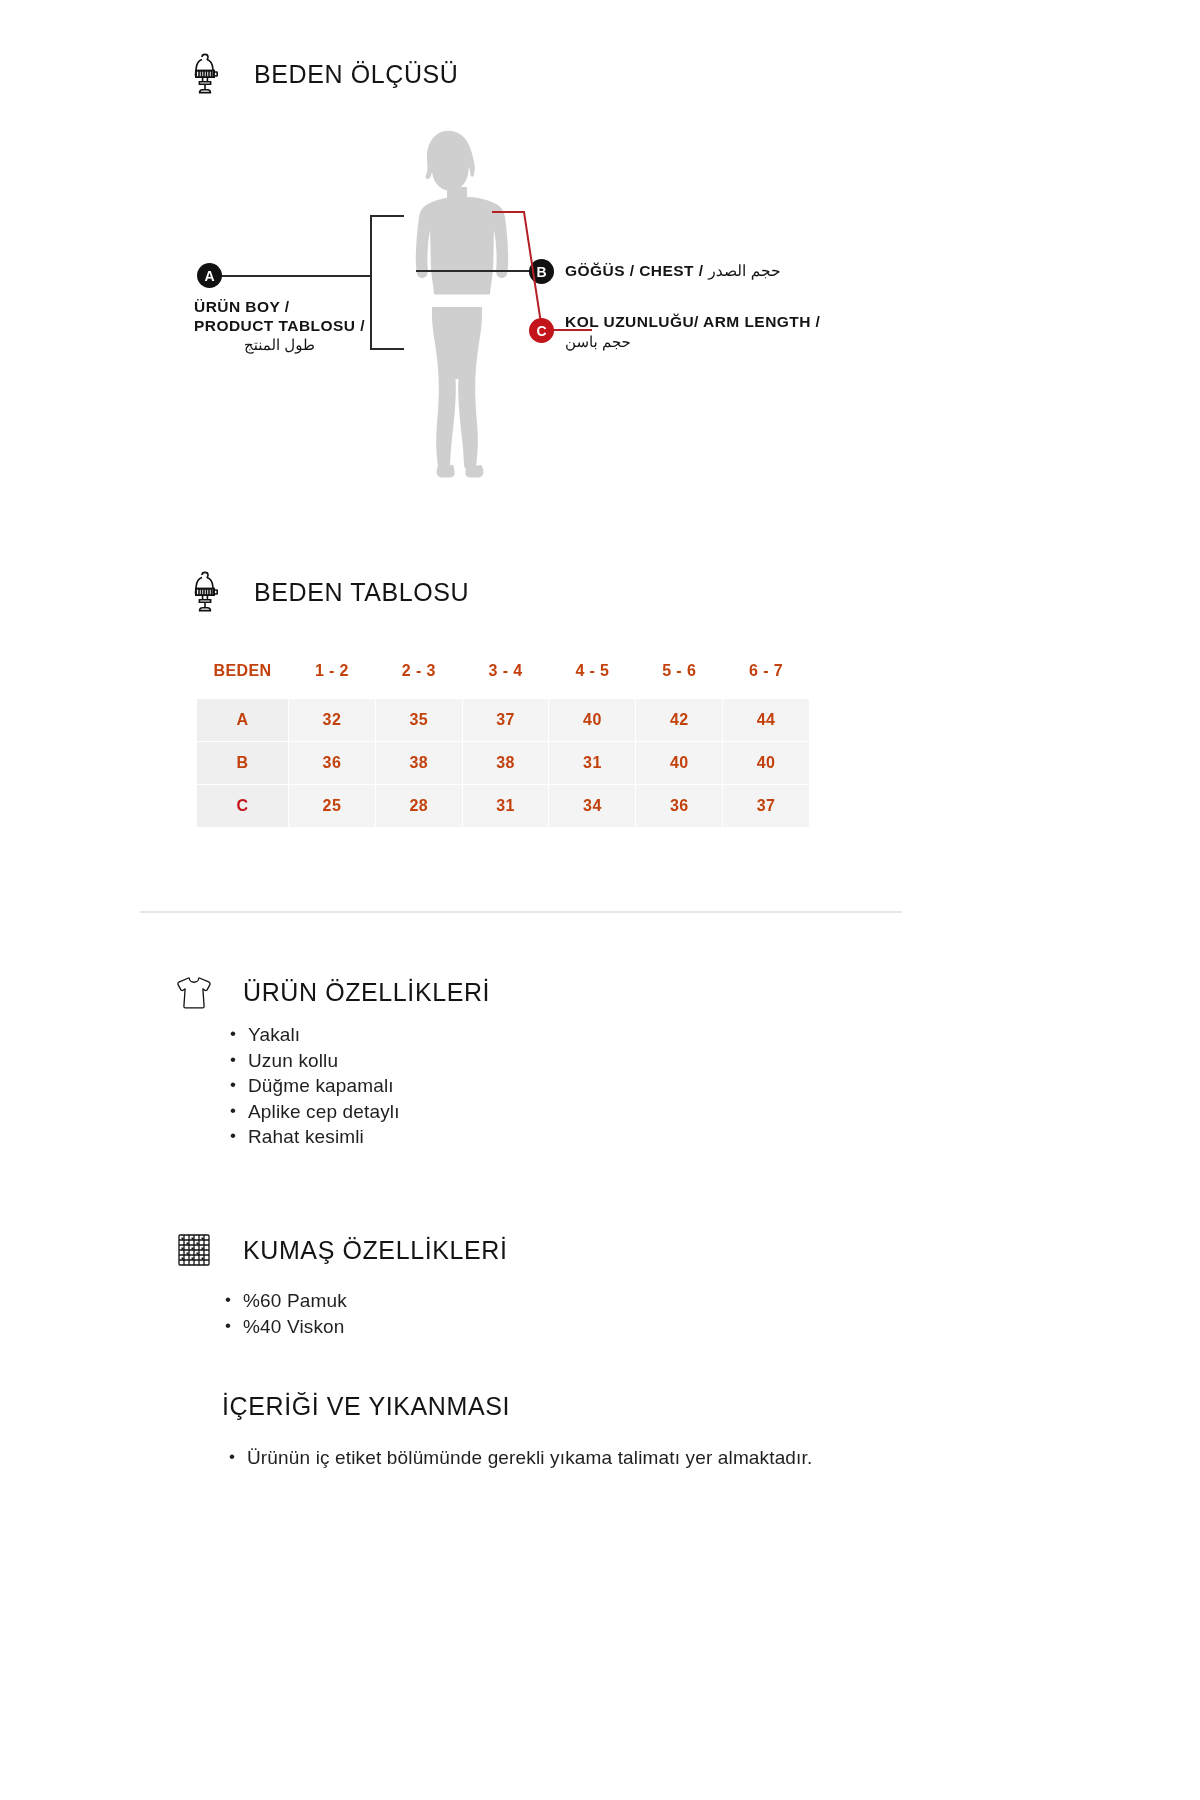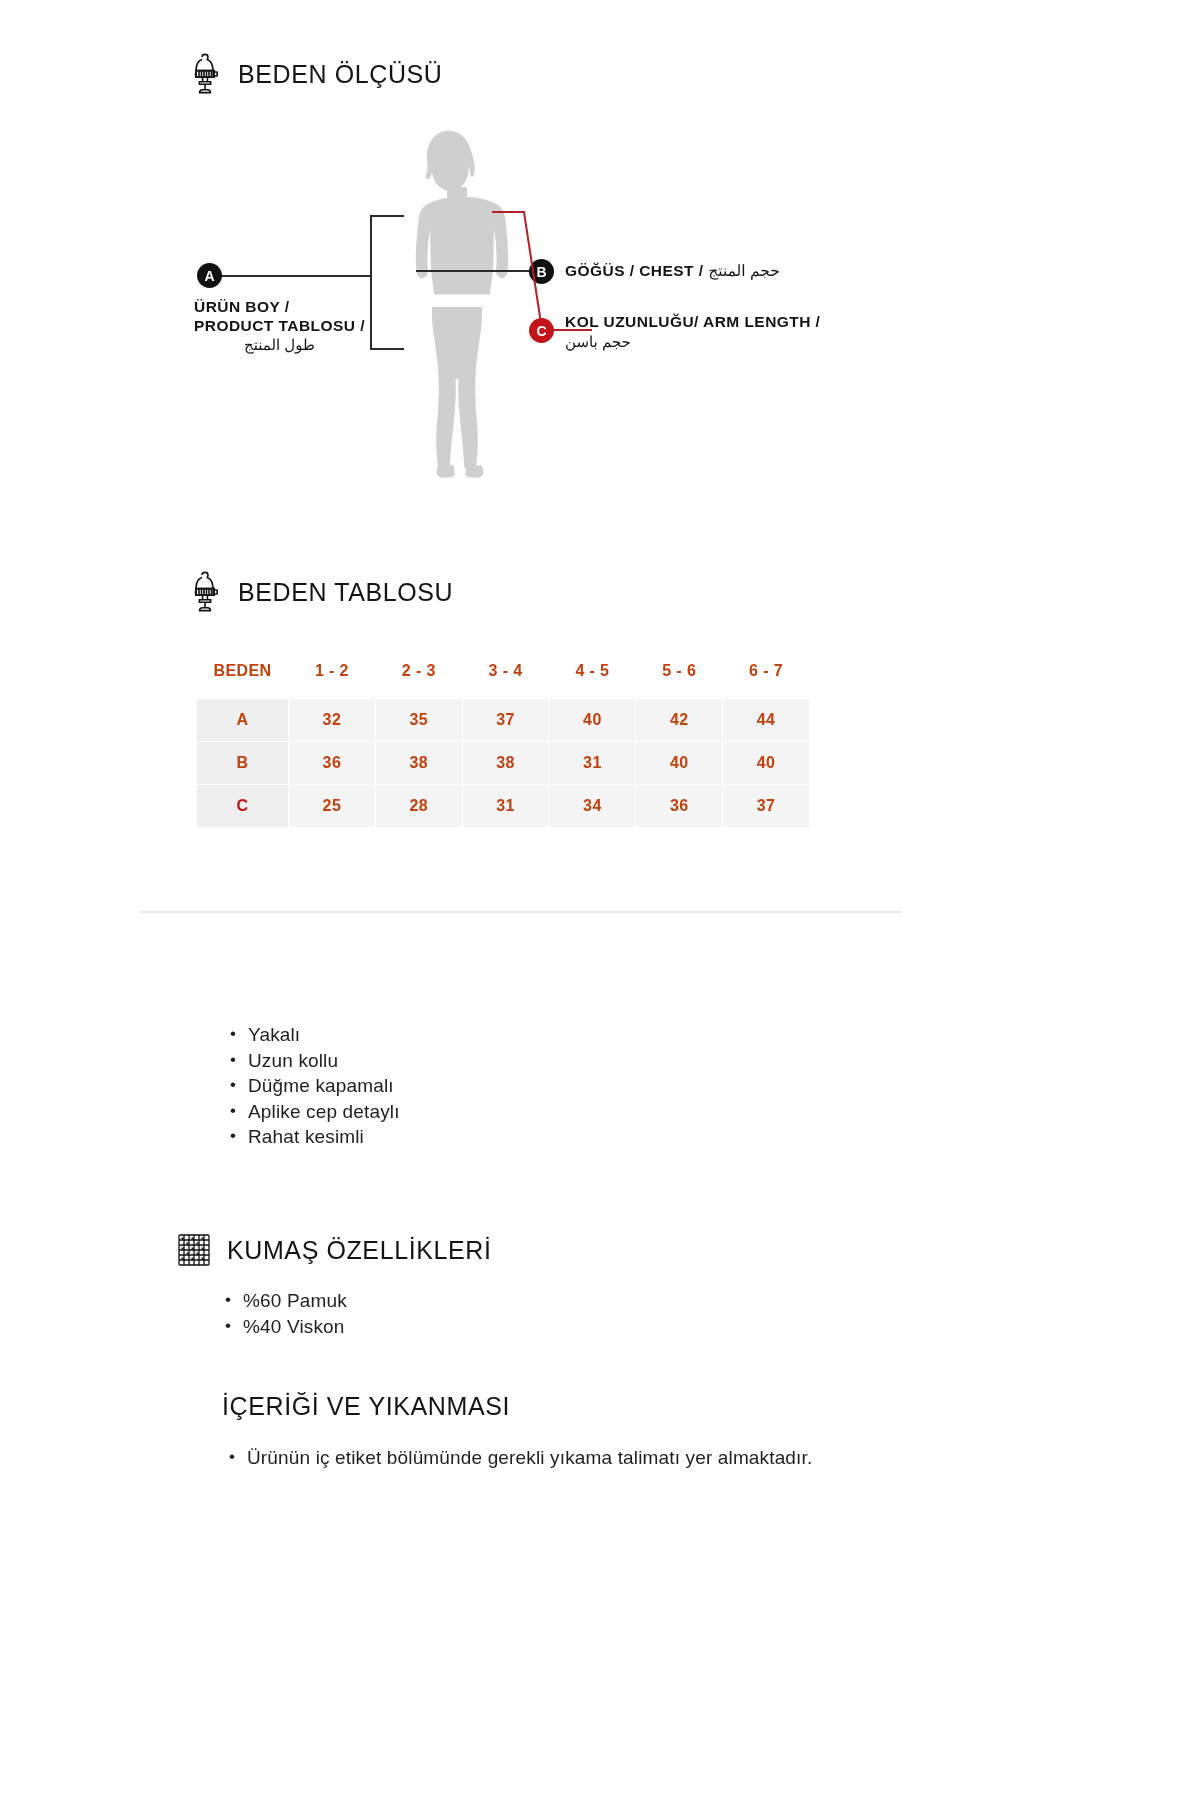--- a/index.html
+++ b/index.html
@@ -16,21 +16,21 @@
     width: 1200px;
     height: 1800px;
     background: #fff;
     overflow: hidden;
   }
 
   
   .section-head {
     display: flex;
     align-items: center;
-    gap: 14px;
+    gap: 30px;
   }
   .section-head .glyph {
     width: 38px;
     height: 44px;
     display: flex;
     align-items: center;
     justify-content: center;
     flex: 0 0 auto;
   }
   .section-head .title {
@@ -264,21 +264,21 @@
     <div class="callout" style="left:14px; top:172px;">
       <div>ÜRÜN BOY /</div>
       <div>PRODUCT TABLOSU /</div>
       <div class="ar-line" style="text-align:center;">طول المنتج</div>
     </div>
 
     <div class="ln" style="left:236px; top:145px; width:119px; height:1.5px;"></div>
     <div class="marker" style="left:349px; top:134px;">B</div>
     <div class="callout-inline" style="left:385px; top:136px;">
       <span>GÖĞÜS / CHEST /</span>
-      <span class="ar">حجم المنتج</span>
+      <span class="ar">حجم الصدر</span>
     </div>
 
     <svg style="position:absolute; left:300px; top:85px; width:120px; height:140px; overflow:visible;">
       <polyline points="12,2 44,2 62,120 112,120" fill="none" stroke="#b32026" stroke-width="2"></polyline>
     </svg>
     <div class="marker red" style="left:349px; top:193px;">C</div>
     <div class="callout-inline" style="left:385px; top:187px;">
       <div>KOL UZUNLUĞU/ ARM LENGTH /</div>
       <div class="ar-line" style="text-align:left;">حجم باسن</div>
     </div>
@@ -340,20 +340,29 @@
         <td>31</td>
         <td>34</td>
         <td>36</td>
         <td>37</td>
       </tr>
     </tbody>
   </table>
 
   <div id="divider"></div>
 
+  <div class="section-head" id="features-head">
+    <span class="glyph">
+      <svg width="44" height="40" viewBox="0 0 44 40" fill="none" stroke="#111" stroke-width="1.5" stroke-linejoin="round">
+        <path d="M16.5 3.5 5 8.2c-1.4.6-2 2.2-1.3 3.5l3 5.6c.5 1 1.8 1.3 2.7.7l2.3-1.6-1.4 20.2c-.1.9.6 1.7 1.5 1.7h20.4c.9 0 1.6-.8 1.5-1.7l-1.4-20.2 2.3 1.6c.9.6 2.2.3 2.7-.7l3-5.6c.7-1.3.1-2.9-1.3-3.5L27.5 3.5"></path>
+        <path d="M16.5 3.5c0 3 2.5 5.2 5.5 5.2s5.5-2.2 5.5-5.2"></path>
+      </svg>
+    </span>
+    <span class="title">ÜRÜN ÖZELLİKLERİ</span>
+  </div>
   <ul id="features-list">
     <li>Yakalı</li>
     <li>Uzun kollu</li>
     <li>Düğme kapamalı</li>
     <li>Aplike cep detaylı</li>
     <li>Rahat kesimli</li>
   </ul>
 
   <div class="section-head" id="fabric-head">
     <span class="glyph">

